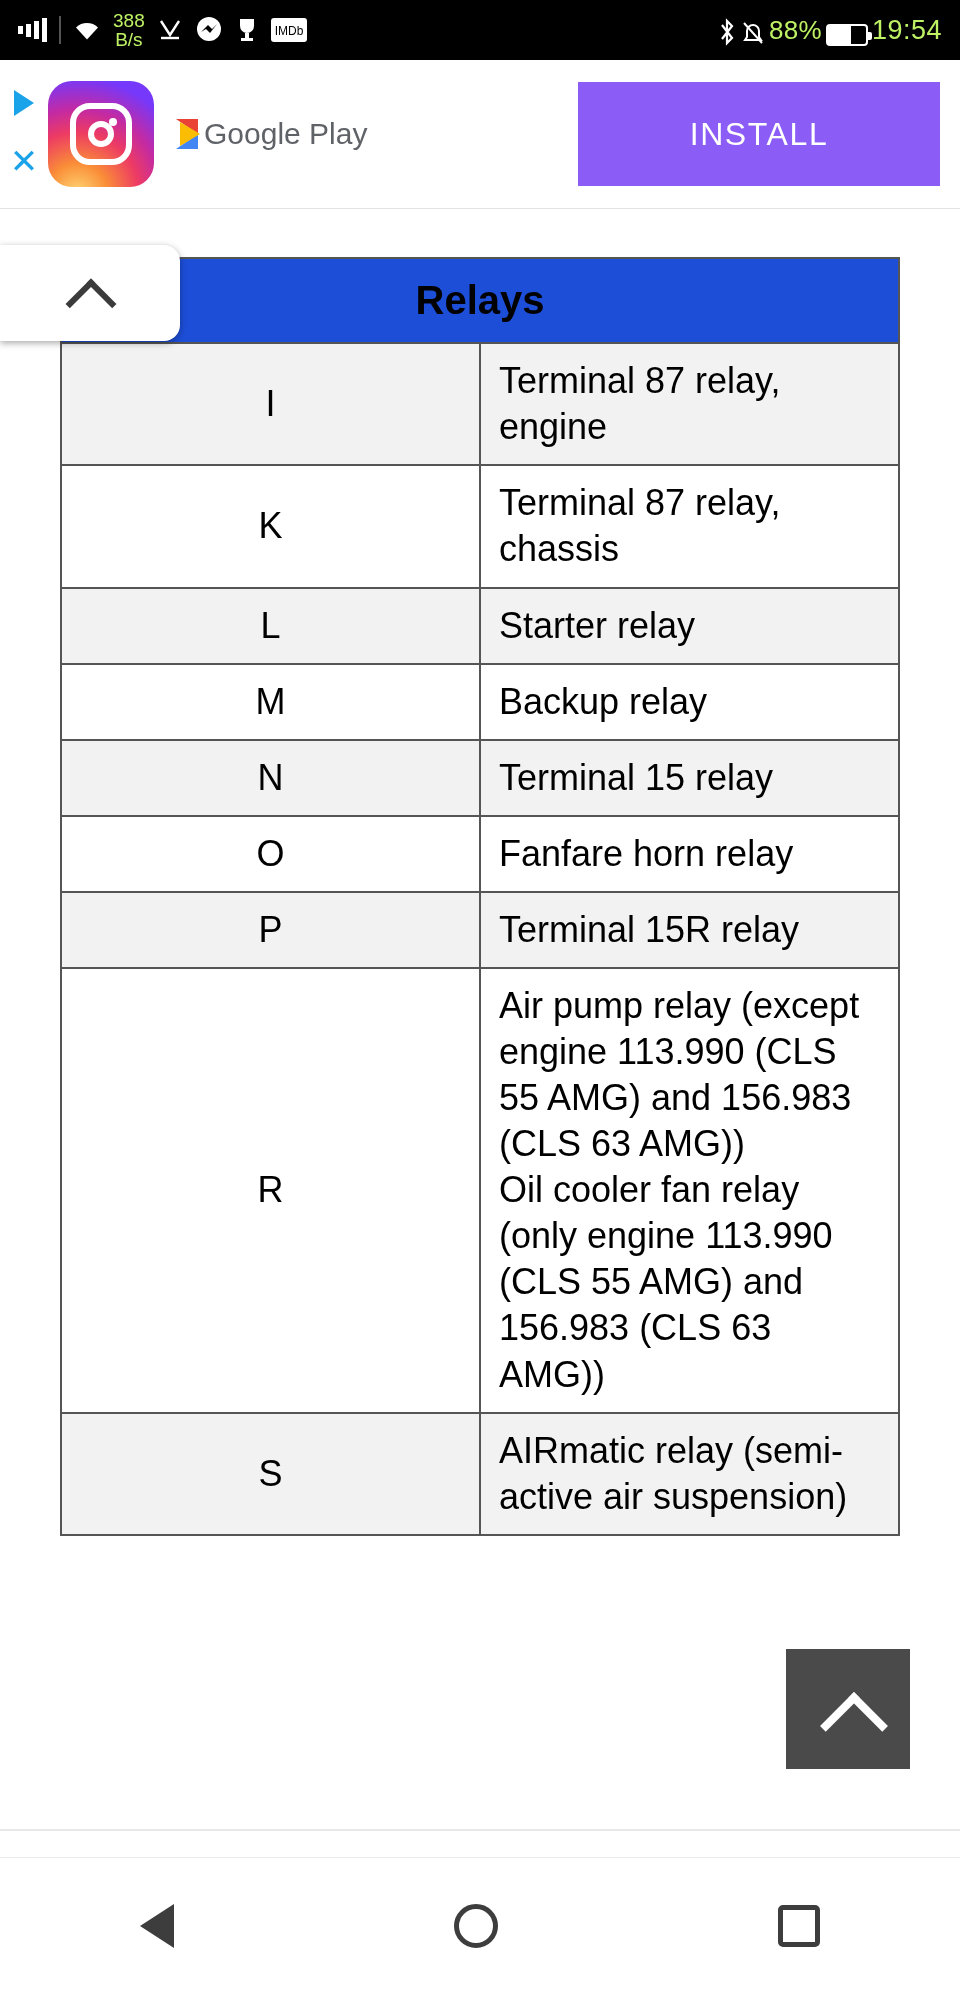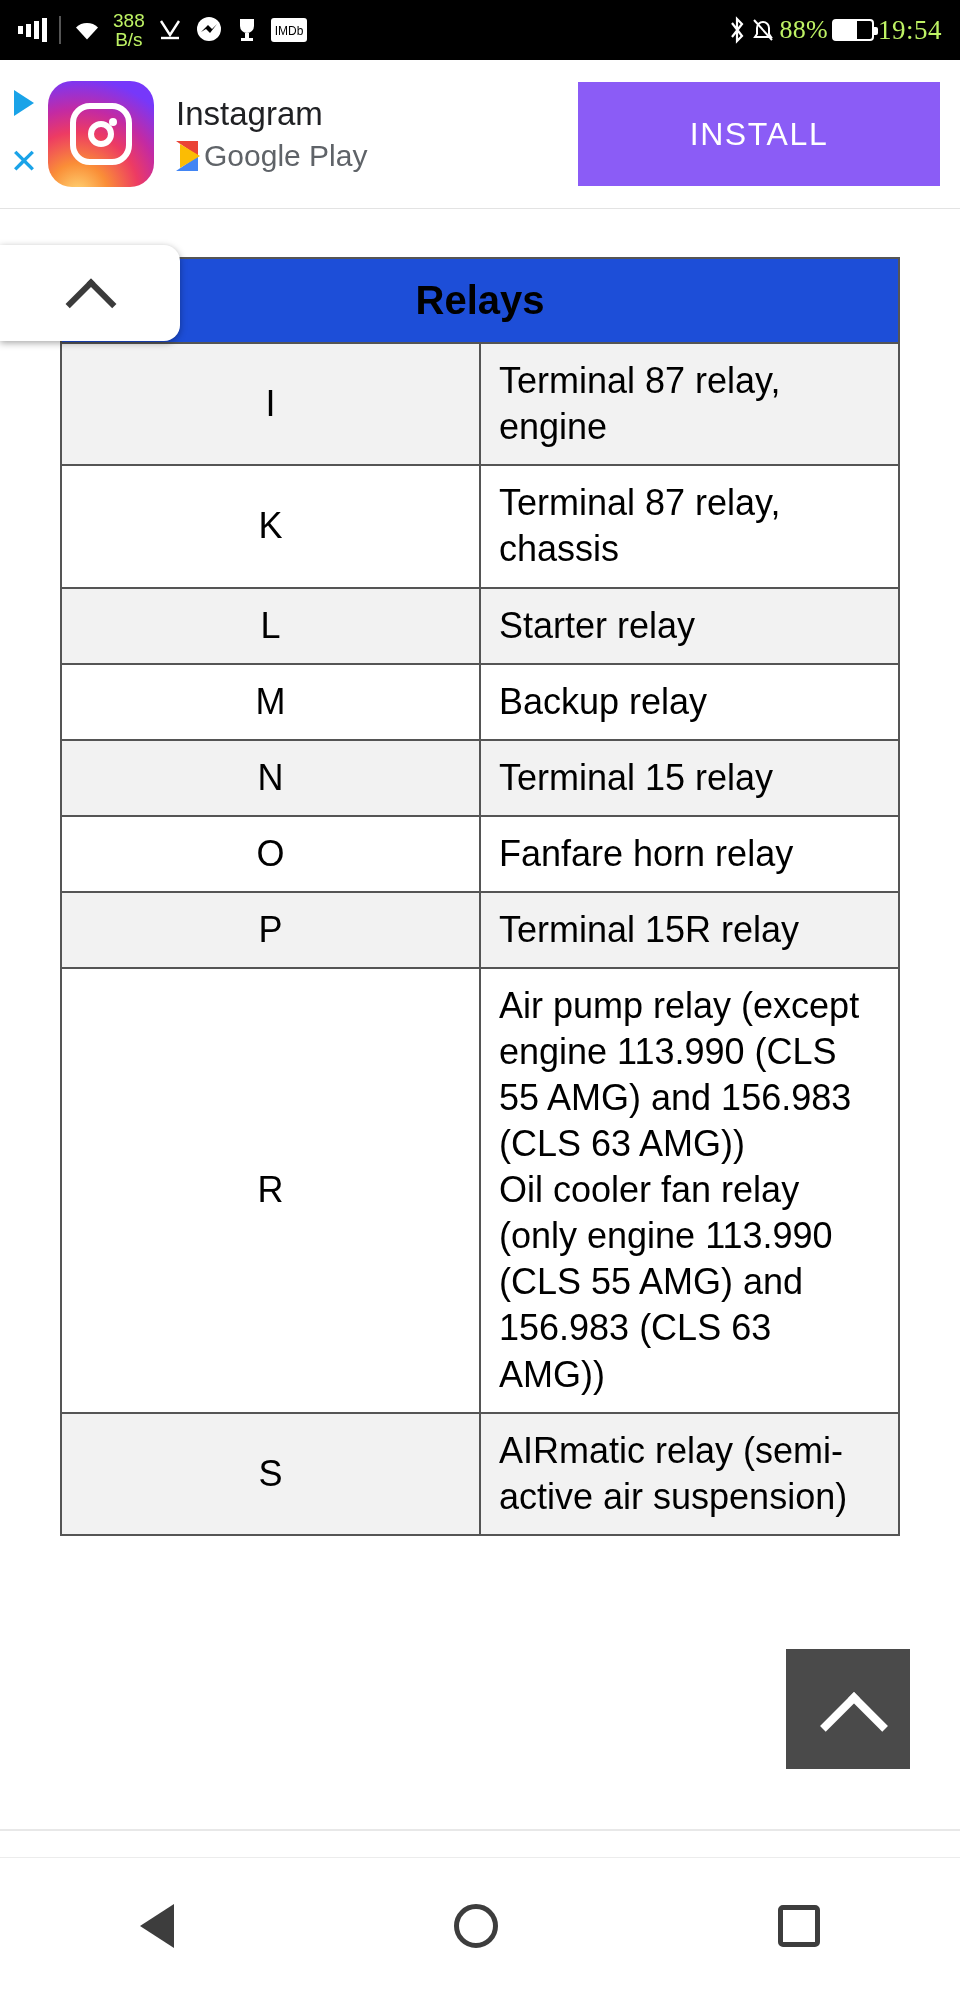--- a/index.html
+++ b/index.html
@@ -28,23 +28,22 @@
   }
   .status-left {
     display: flex;
     align-items: center;
     gap: 12px;
     flex: 0 0 auto;
   }
   .status-right {
     margin-left: auto;
     display: flex;
-    align-items: center;
+    align-items: flex-end;
     gap: 4px;
-    font-family: Liberation Serif, serif;
   }
   .sig-bars {
     display: flex;
     align-items: flex-end;
     gap: 3px;
     height: 26px;
   }
   .sig-bars i {
     display: block;
     width: 5px;
@@ -421,21 +420,20 @@
     <span class="adchoice"></span>
     <span class="ad-close">✕</span>
   </div>
   <div class="ad-icon">
     <span class="cam-sq">
       <span class="cam-lens"></span>
       <span class="cam-dot"></span>
     </span>
   </div>
   <div class="ad-text">
-    <div class="ad-title">Instagram</div>
     <div class="ad-store">
       <span class="gp-logo"></span>
       <span class="ad-store-label">Google Play</span>
     </div>
   </div>
   <button class="ad-install">INSTALL</button>
 </div>
 
 <div class="content">
 

